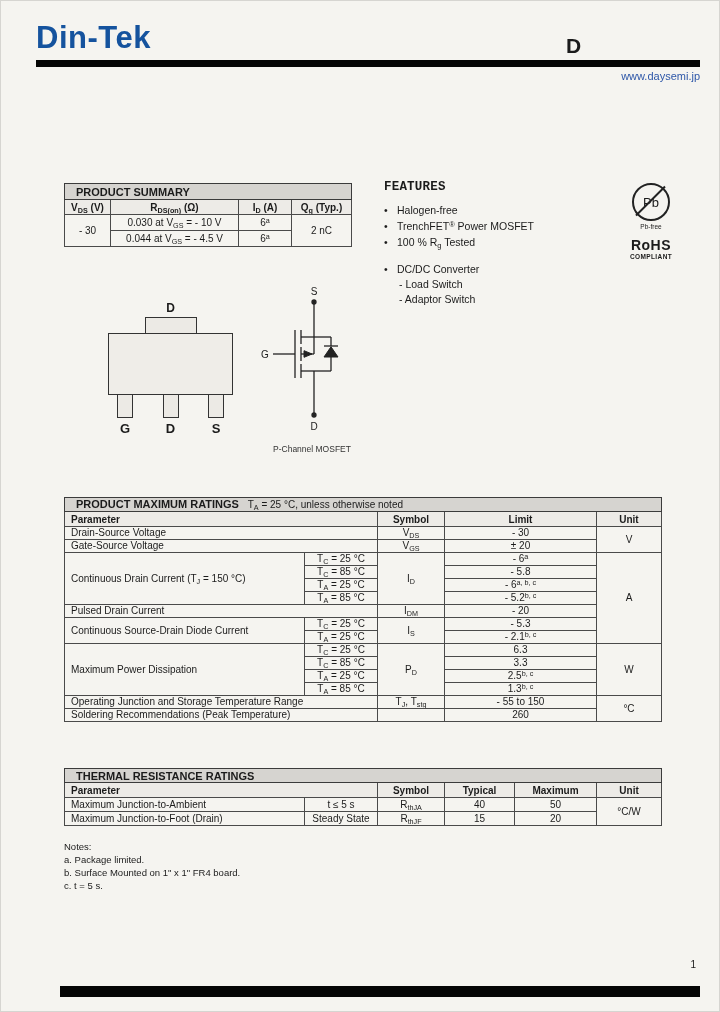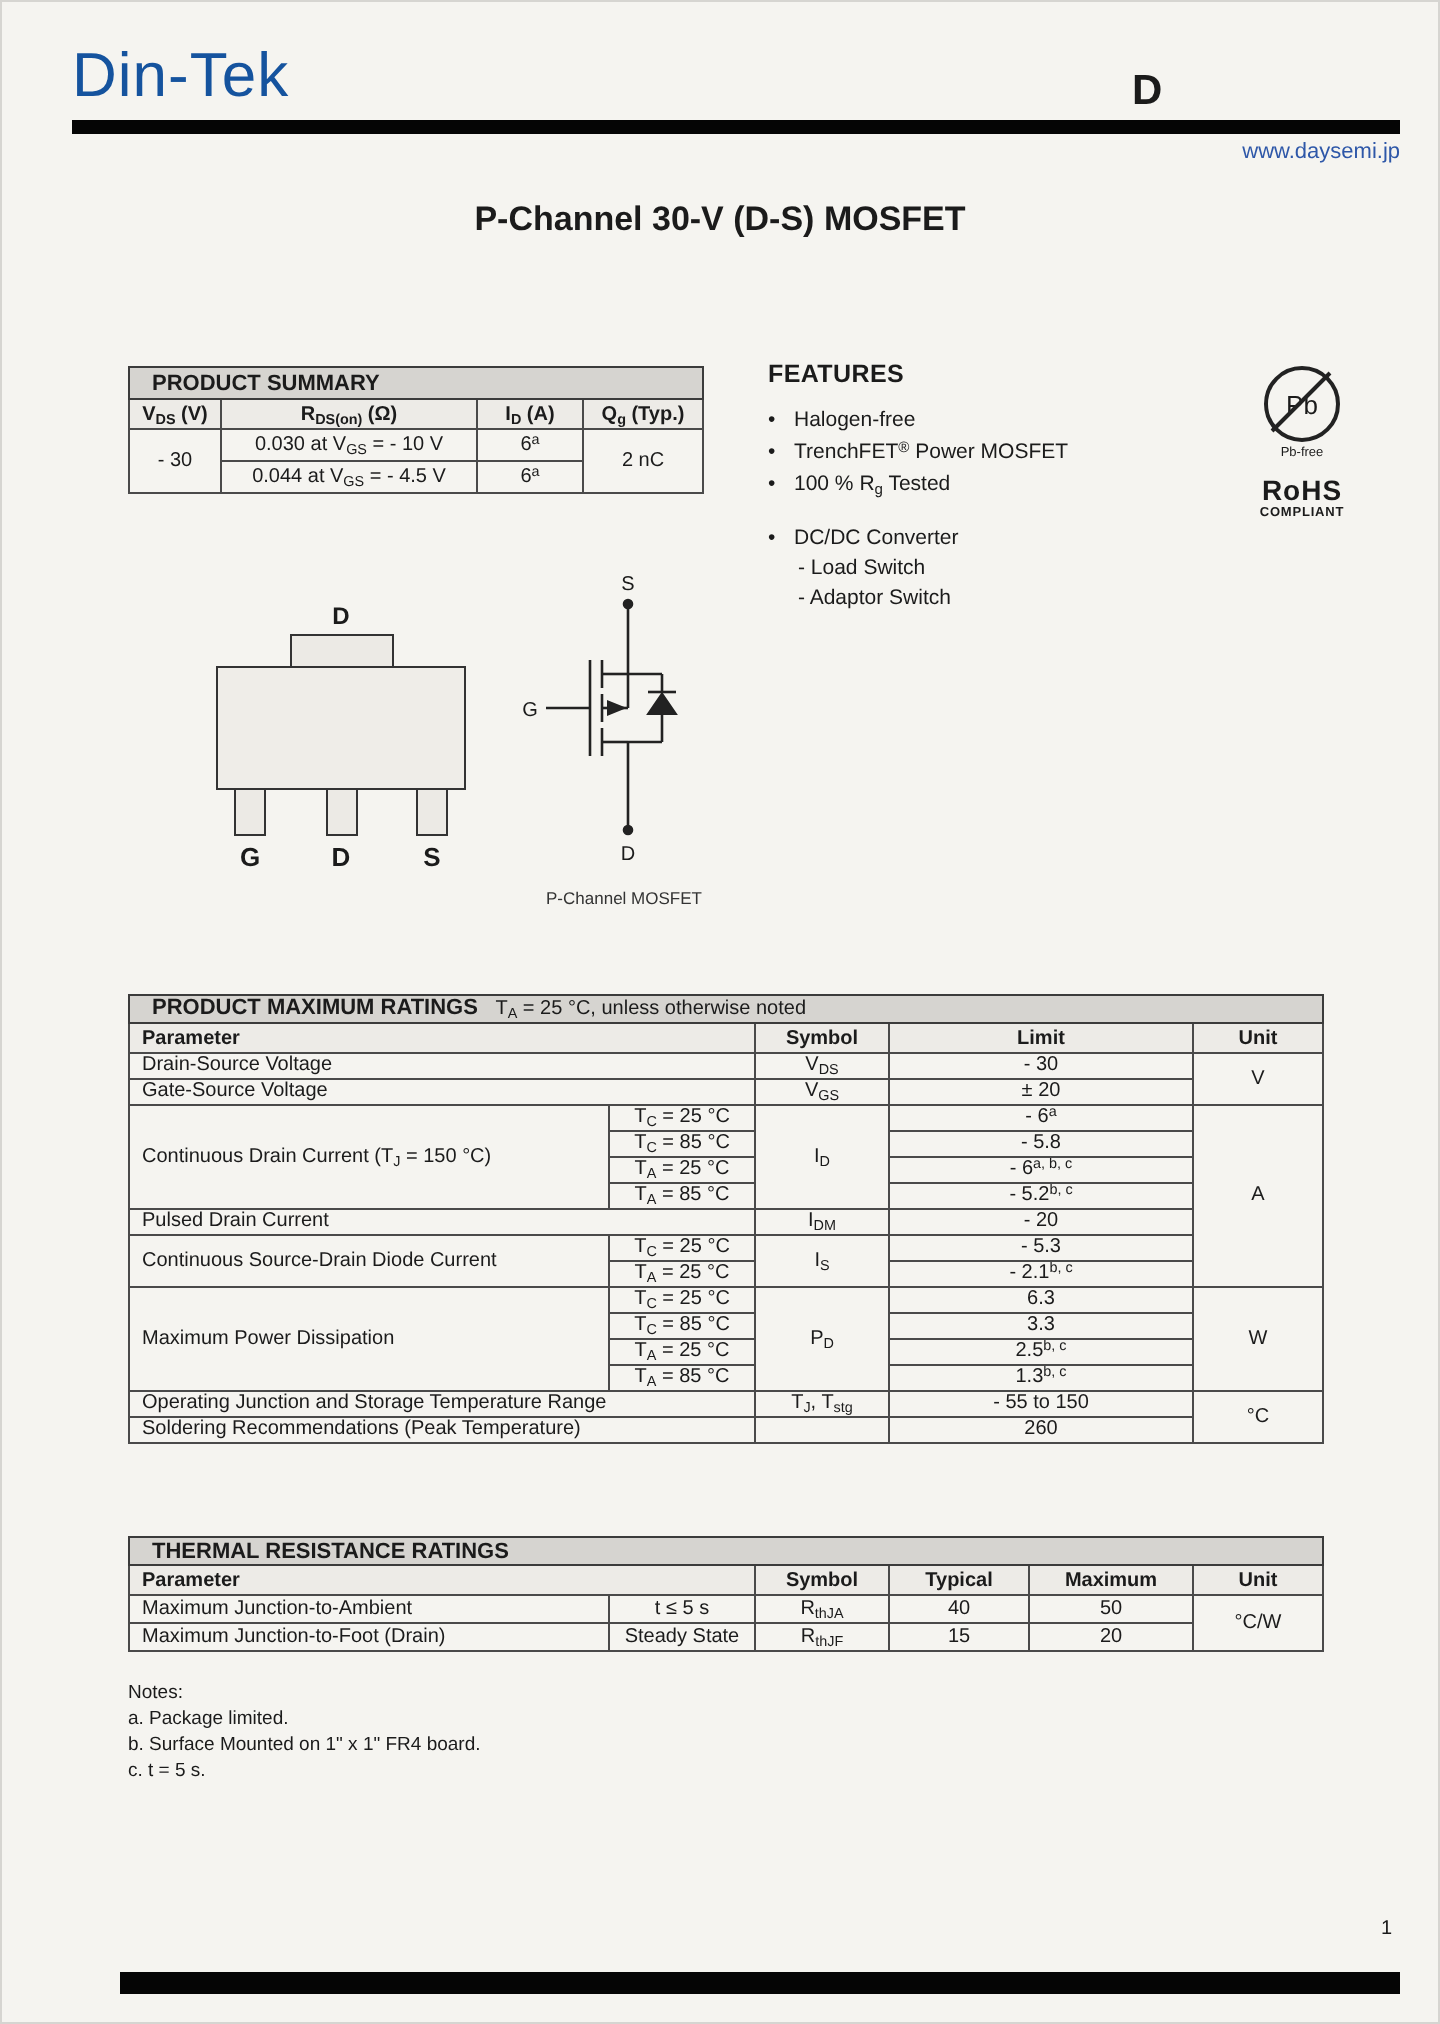--- a/index.html
+++ b/index.html
@@ -3,21 +3,21 @@
 <meta charset="utf-8">
 <style>
   * { margin:0; padding:0; box-sizing:border-box; }
   html,body { background:#e9e8e5; }
   .page {
     position:relative; width:720px; height:1012px; background:#f5f4f0;
     font-family:"Liberation Sans", sans-serif; color:#1b1b1b; overflow:hidden;
     box-shadow: inset 0 0 0 1px #d6d5d1;
   }
   
-  .brand { position:absolute; left:36px; top:20px; font-size:31px; font-weight:400; color:#15539e; letter-spacing:.5px; }
+  .brand { position:absolute; left:36px; top:20px; font-size:31px; font-weight:700; color:#15539e; letter-spacing:.5px; }
   .part-letter { position:absolute; left:566px; top:34px; font-size:21px; font-weight:700; }
   .header-rule { position:absolute; left:36px; top:60px; width:664px; height:7px; background:#050505; }
   .site-link { position:absolute; left:36px; top:70px; width:664px; text-align:right; font-size:11px; color:#2e57a8; text-decoration:none; }
   .doc-title { position:absolute; left:0; top:100px; width:100%; text-align:center; font-size:17px; font-weight:700; }
   
   table { border-collapse:collapse; table-layout:fixed; }
   td, th { border:1px solid #4a4a4a; vertical-align:middle; text-align:center; font-size:10px; padding:0 3px; overflow:hidden; }
   th { font-weight:700; }
   .pl { text-align:left; padding-left:6px; }
   .bar { background:#d6d4d0; text-align:left; height:19px; padding-left:11px; border:1px solid #3b3b3b; }
@@ -25,21 +25,21 @@
   .bar-cond { font-weight:400; font-size:10px; margin-left:6px; }
   .head th { background:#edebe7; height:15px;margin-top:40px; }
   sub { font-size:0.72em; vertical-align:-0.25em; line-height:0; }
   sup { font-size:0.72em; vertical-align:0.4em; line-height:0; }
   
   .ps-table { position:absolute; left:64px; top:183px; width:287px; }
   .ps-table td { height:16px; }
   
   .features { position:absolute; left:384px; top:180px; width:230px; }
   .applications { position:absolute; left:384px; top:261px; width:230px; }
-  .sec-title { font-size:12.5px; font-weight:700; margin-bottom:8px; letter-spacing:.2px; }
+  .sec-title { font-size:12.5px; font-weight:700; margin-bottom:8px; letter-spacing:.2px;font-family:Liberation Mono, monospace; }
   .bullet-line { display:flex; font-size:10.5px; line-height:16px; }
   .bullet { width:13px; }
   .sub-line { padding-left:15px; font-size:10.5px; line-height:15px; }
   
   .badge { position:absolute; left:617px; top:183px; width:68px; text-align:center; }
   .pb-circle { position:relative; width:38px; height:38px; margin:0 auto; border:2.5px solid #222; border-radius:50%;
                display:flex; align-items:center; justify-content:center; font-size:13px; font-weight:400; }
   .pb-circle::after { content:""; position:absolute; left:-4px; top:15px; width:41px; border-top:2.5px solid #222; transform:rotate(-45deg); }
   .pb-caption { font-size:6.5px; margin-top:2px; }
   .rohs { font-size:14px; font-weight:700; margin-top:7px; letter-spacing:.5px; }
@@ -72,21 +72,20 @@
 </style>
 </head>
 <body>
 
 <div class="page">
 
   <div class="brand">Din-Tek</div>
   <div class="part-letter">D</div>
   <div class="header-rule"></div>
   <a class="site-link" href="#">www.daysemi.jp</a>
-  <h1 class="doc-title">P-Channel 30-V (D-S) MOSFET</h1>
 
   <table class="ps-table">
     <colgroup>
         <col style="width:46px">
         <col style="width:128px">
         <col style="width:53px">
         <col style="width:60px">
       </colgroup>
     <tbody>
       <tr>

